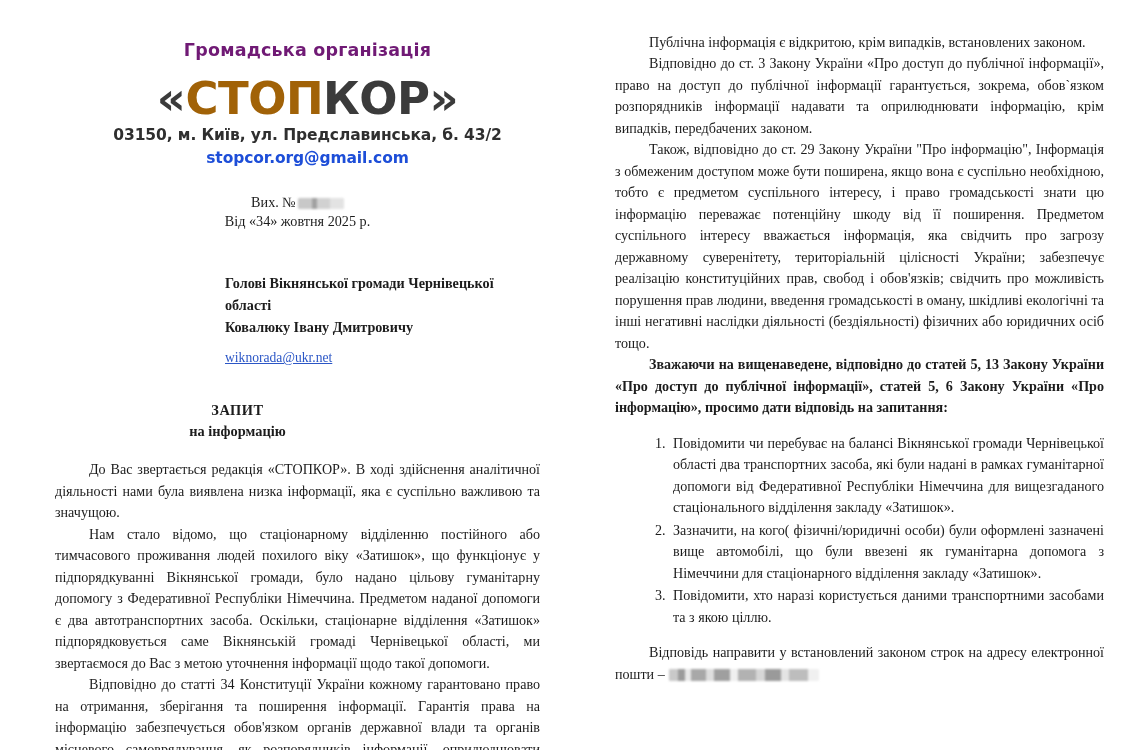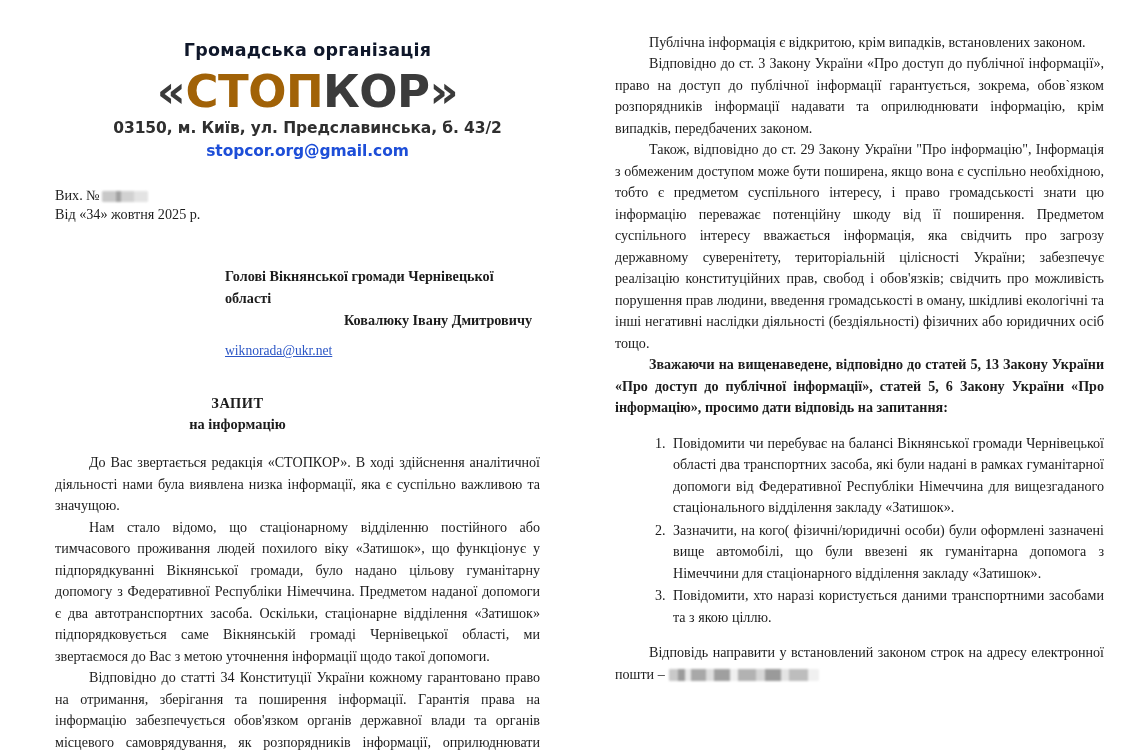--- a/index.html
+++ b/index.html
@@ -42,22 +42,22 @@
   .letterhead {
     text-align: center;
     margin: 0 0 0 20px;
     user-select: none;
   }
   .lh-org {
     font-family: "DejaVu Sans", "Liberation Sans", sans-serif;
     font-weight: bold;
     font-size: 17.5px;
     letter-spacing: .2px;
-    color: #0f172a;
-    margin-bottom: 9px;
+    color: #701a75;
+    margin-bottom: 16px;
   }
   .lh-brand {
     font-family: "DejaVu Sans", "Liberation Sans", sans-serif;
     font-weight: bold;
     font-size: 45px;
     line-height: 1.04;
     letter-spacing: -0.5px;
     white-space: nowrap;
   }
   .lh-brand .red { color: #a16207; }
@@ -78,21 +78,21 @@
     margin-top: 5px;
     letter-spacing: -0.1px;
   }
 
   
   .refblock {
     margin-top: 26px;
     font-size: 14.2px;
     line-height: 1.32;
   }
-  .ref-line { white-space: nowrap; }
+  .ref-line { white-space: nowrap; text-align: center; }
   .redact {
     display: inline-block;
     vertical-align: middle;
     height: 11px;
     width: 46px;
     margin-left: 2px;
     border-radius: 1px;
     background:
       linear-gradient(90deg,
         #b9b9b9 0 18%, #d8d8d8 18% 26%, #c4c4c4 26% 48%,
@@ -108,21 +108,21 @@
 
   
   .addressee {
     margin-top: 42px;
     font-size: 14.2px;
     line-height: 1.55;
     font-weight: bold;
     padding-left: 170px;
   }
   .addressee .l1 { display: block; }
-  .addressee .l2 { display: block; text-align: right; padding-right: 8px;}
+  .addressee .l2 { display: block; text-align: left; padding-right: 8px;}
   .addressee .email {
     display: block;
     font-weight: normal;
     color: #2b56c6;
     text-decoration: underline;
     font-size: 13.6px;
     margin-top: 9px;
     padding-right: 10px;
   }
 

